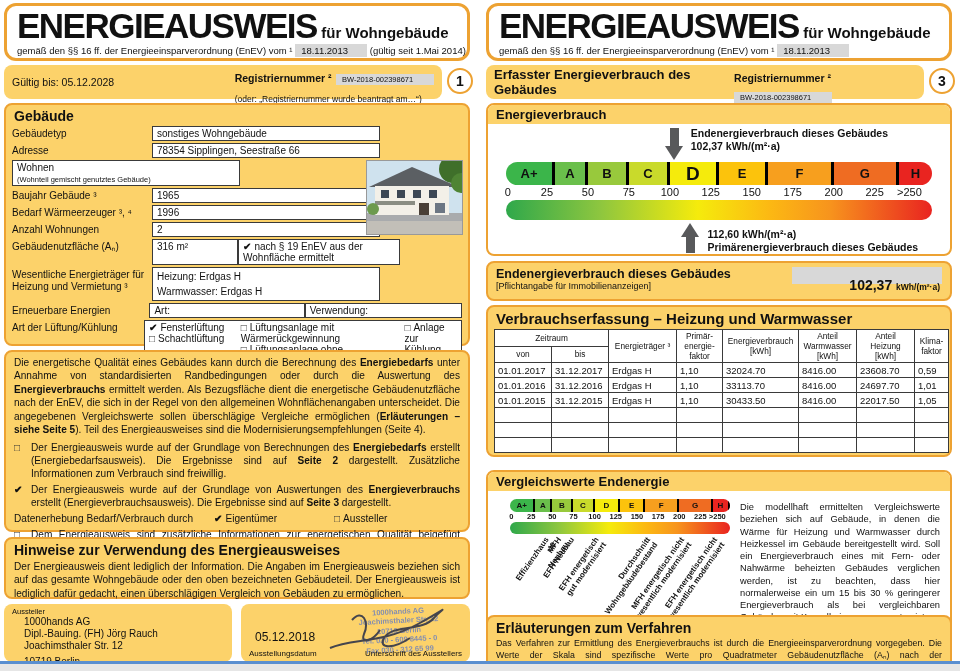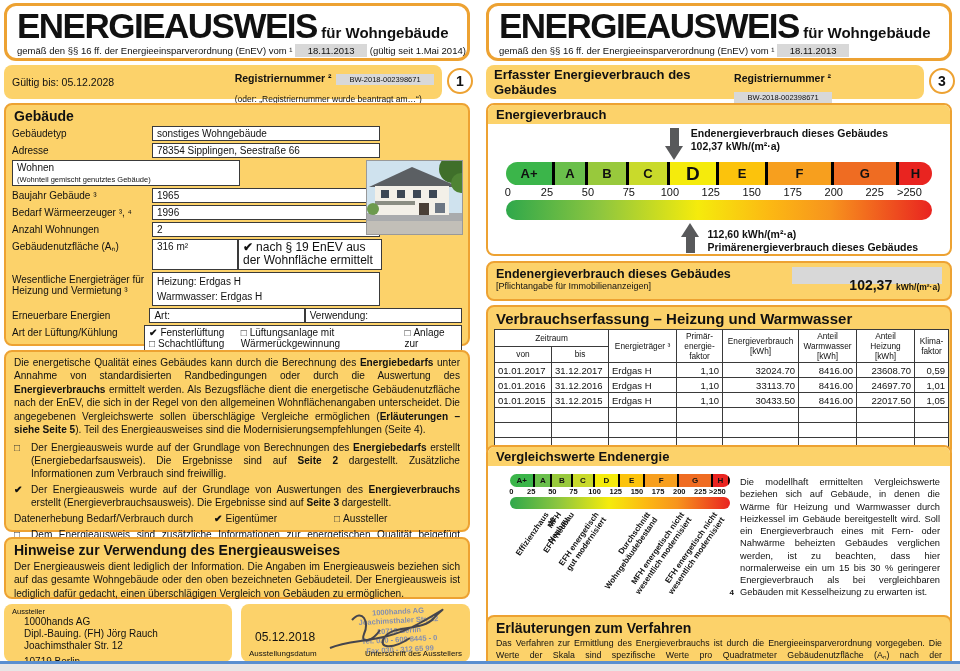--- a/index.html
+++ b/index.html
@@ -7,21 +7,21 @@
        font-family:"Liberation Sans",sans-serif;color:#111;overflow:hidden;}
   .page{position:absolute;top:0;width:476px;height:660px;}
   #p1{left:1px;} #p2{left:483px;}
 
   
   .hdr{position:absolute;left:3px;top:3px;width:466px;height:58px;background:#fff;
        border:3px solid #eda232;border-radius:12px;padding:2px 10px;box-sizing:border-box;}
   .big{font-size:35px;font-weight:bold;letter-spacing:-1.5px;line-height:1;}
   .sub{font-size:15px;font-weight:bold;}
   .hdr-law{font-size:9.5px;margin-top:1px;white-space:nowrap;}
-  .graybox{background:#d8d8d8;padding:1px 6px;font-size:9.5px;display:inline-block;min-width:60px;text-align:center;}
+  .graybox{background:#d8d8d8;padding:1px 6px;font-size:9.5px;display:inline-block;min-width:60px;}
 
   
   .topbar{position:absolute;left:3px;top:65px;width:438px;height:34px;background:#fcd26a;
           border-radius:8px;box-sizing:border-box;padding:3px 8px;display:flex;justify-content:space-between;}
   .valid{font-size:10.5px;align-self:center;}
   .bartitle{font-size:13px;font-weight:bold;align-self:center;}
   .reg{text-align:left;}
   .reg-l{font-size:10.5px;font-weight:bold;}
   .reg-n{font-size:8.5px;margin-top:8px;}
   .badge{position:absolute;top:68px;right:4px;width:26px;height:26px;border:2px solid #eda232;
@@ -96,21 +96,21 @@
   .bmarea{position:relative;height:96px;}
   .bm{position:absolute;top:2px;transform-origin:100% 0;transform:rotate(-55deg);
       text-align:right;white-space:pre-line;font-size:8px;font-weight:bold;line-height:1.1;}
   .fnote{position:absolute;right:6px;bottom:8px;font-size:8px;font-weight:bold;}
 
   
   .vtab{border-collapse:collapse;width:454px;margin:2px auto 3px auto;table-layout:fixed;background:#fff;}
   .vtab th,.vtab td{border:1px solid #3a3a3a;font-size:8.3px;padding:1px 3px;box-sizing:border-box;}
   .vtab th{font-weight:normal;text-align:center;vertical-align:middle;white-space:pre-line;}
   .vtab td{font-size:9.5px;height:15px;}
-  .td-c{text-align:left;} .td-r{text-align:right;}
+  .td-c{text-align:left;} .td-r{}
   .endbar{display:flex;justify-content:space-between;}
   .endbar .t1{font-size:12.5px;font-weight:bold;line-height:1.15;}
   .endbar .t2{font-size:9px;}
   .endval{position:relative;width:160px;flex:none;}
   .endval .gb{position:absolute;right:0;top:0;width:150px;height:17px;background:#d8d8d8;}
   .endval .v{position:absolute;right:2px;top:10px;font-size:14px;font-weight:bold;}
   .endval .u{font-size:8.5px;font-weight:bold;}
   .vgl-text{font-size:9.3px;line-height:1.32;text-align:justify;}
   .bottomline{position:absolute;left:0;top:661px;width:960px;height:3px;background:#5a8fd0;}
   .bottomgray{position:absolute;left:0;top:664px;width:960px;height:7px;background:#e6e6e6;}
@@ -161,21 +161,21 @@
         <div class="glabel">Bedarf Wärmeerzeuger ³, ⁴</div>
         <div class="gval w228">1996</div>
       </div>
     <div class="grow">
         <div class="glabel">Anzahl Wohnungen</div>
         <div class="gval w228">2</div>
       </div>
     <div class="grow">
         <div class="glabel">Gebäudenutzfläche (Aₙ)</div>
       <div class="gval" style="width:86px;">316 m²</div>
-      <div class="gval" style="width:144px;font-size:12px;"><span class="mk">✔</span><span>nach § 19 EnEV aus der Wohnfläche ermittelt</span></div>
+      <div class="gval" style="width:162px;font-size:10px;"><span class="mk">✔</span><span>nach § 19 EnEV aus der Wohnfläche ermittelt</span></div>
       </div>
     <div class="grow">
         <div class="glabel">Wesentliche Energieträger für Heizung und Vermietung ³</div>
       <div class="gval w228" style="line-height:1.5;"><span>Heizung: Erdgas H</span><br><span>Warmwasser: Erdgas H</span></div>
       </div>
     <div class="grow">
         <div class="glabel">Erneuerbare Energien</div>
       <div class="gval" style="width:158px;">Art:</div>
       <div class="gval" style="width:160px;">Verwendung:</div>
       </div>
@@ -476,21 +476,21 @@
             <td>&nbsp;</td>
             <td>&nbsp;</td>
             <td>&nbsp;</td>
             <td>&nbsp;</td>
             <td>&nbsp;</td>
           </tr>
         </tbody>
     </table>
   </div>
 
-  <div class="secw" style="top:445px;height:192px;">
+  <div class="secw" style="top:470px;height:192px;">
     <div class="bar">Vergleichswerte Endenergie</div>
     <div style="display:flex;">
       <div style="width:252px;position:relative;">
         <div class="scalewrap mini" id="minis" style="margin:8px 10px 0 22px;">
           <div class="letters">
               <div class="seg" style="width: 11.5385%; background: rgb(59, 181, 74);">
                 <span>A+</span>
               </div>
               <div class="seg" style="width: 7.69231%; background: rgb(106, 191, 75);">
                 <span>A</span>

